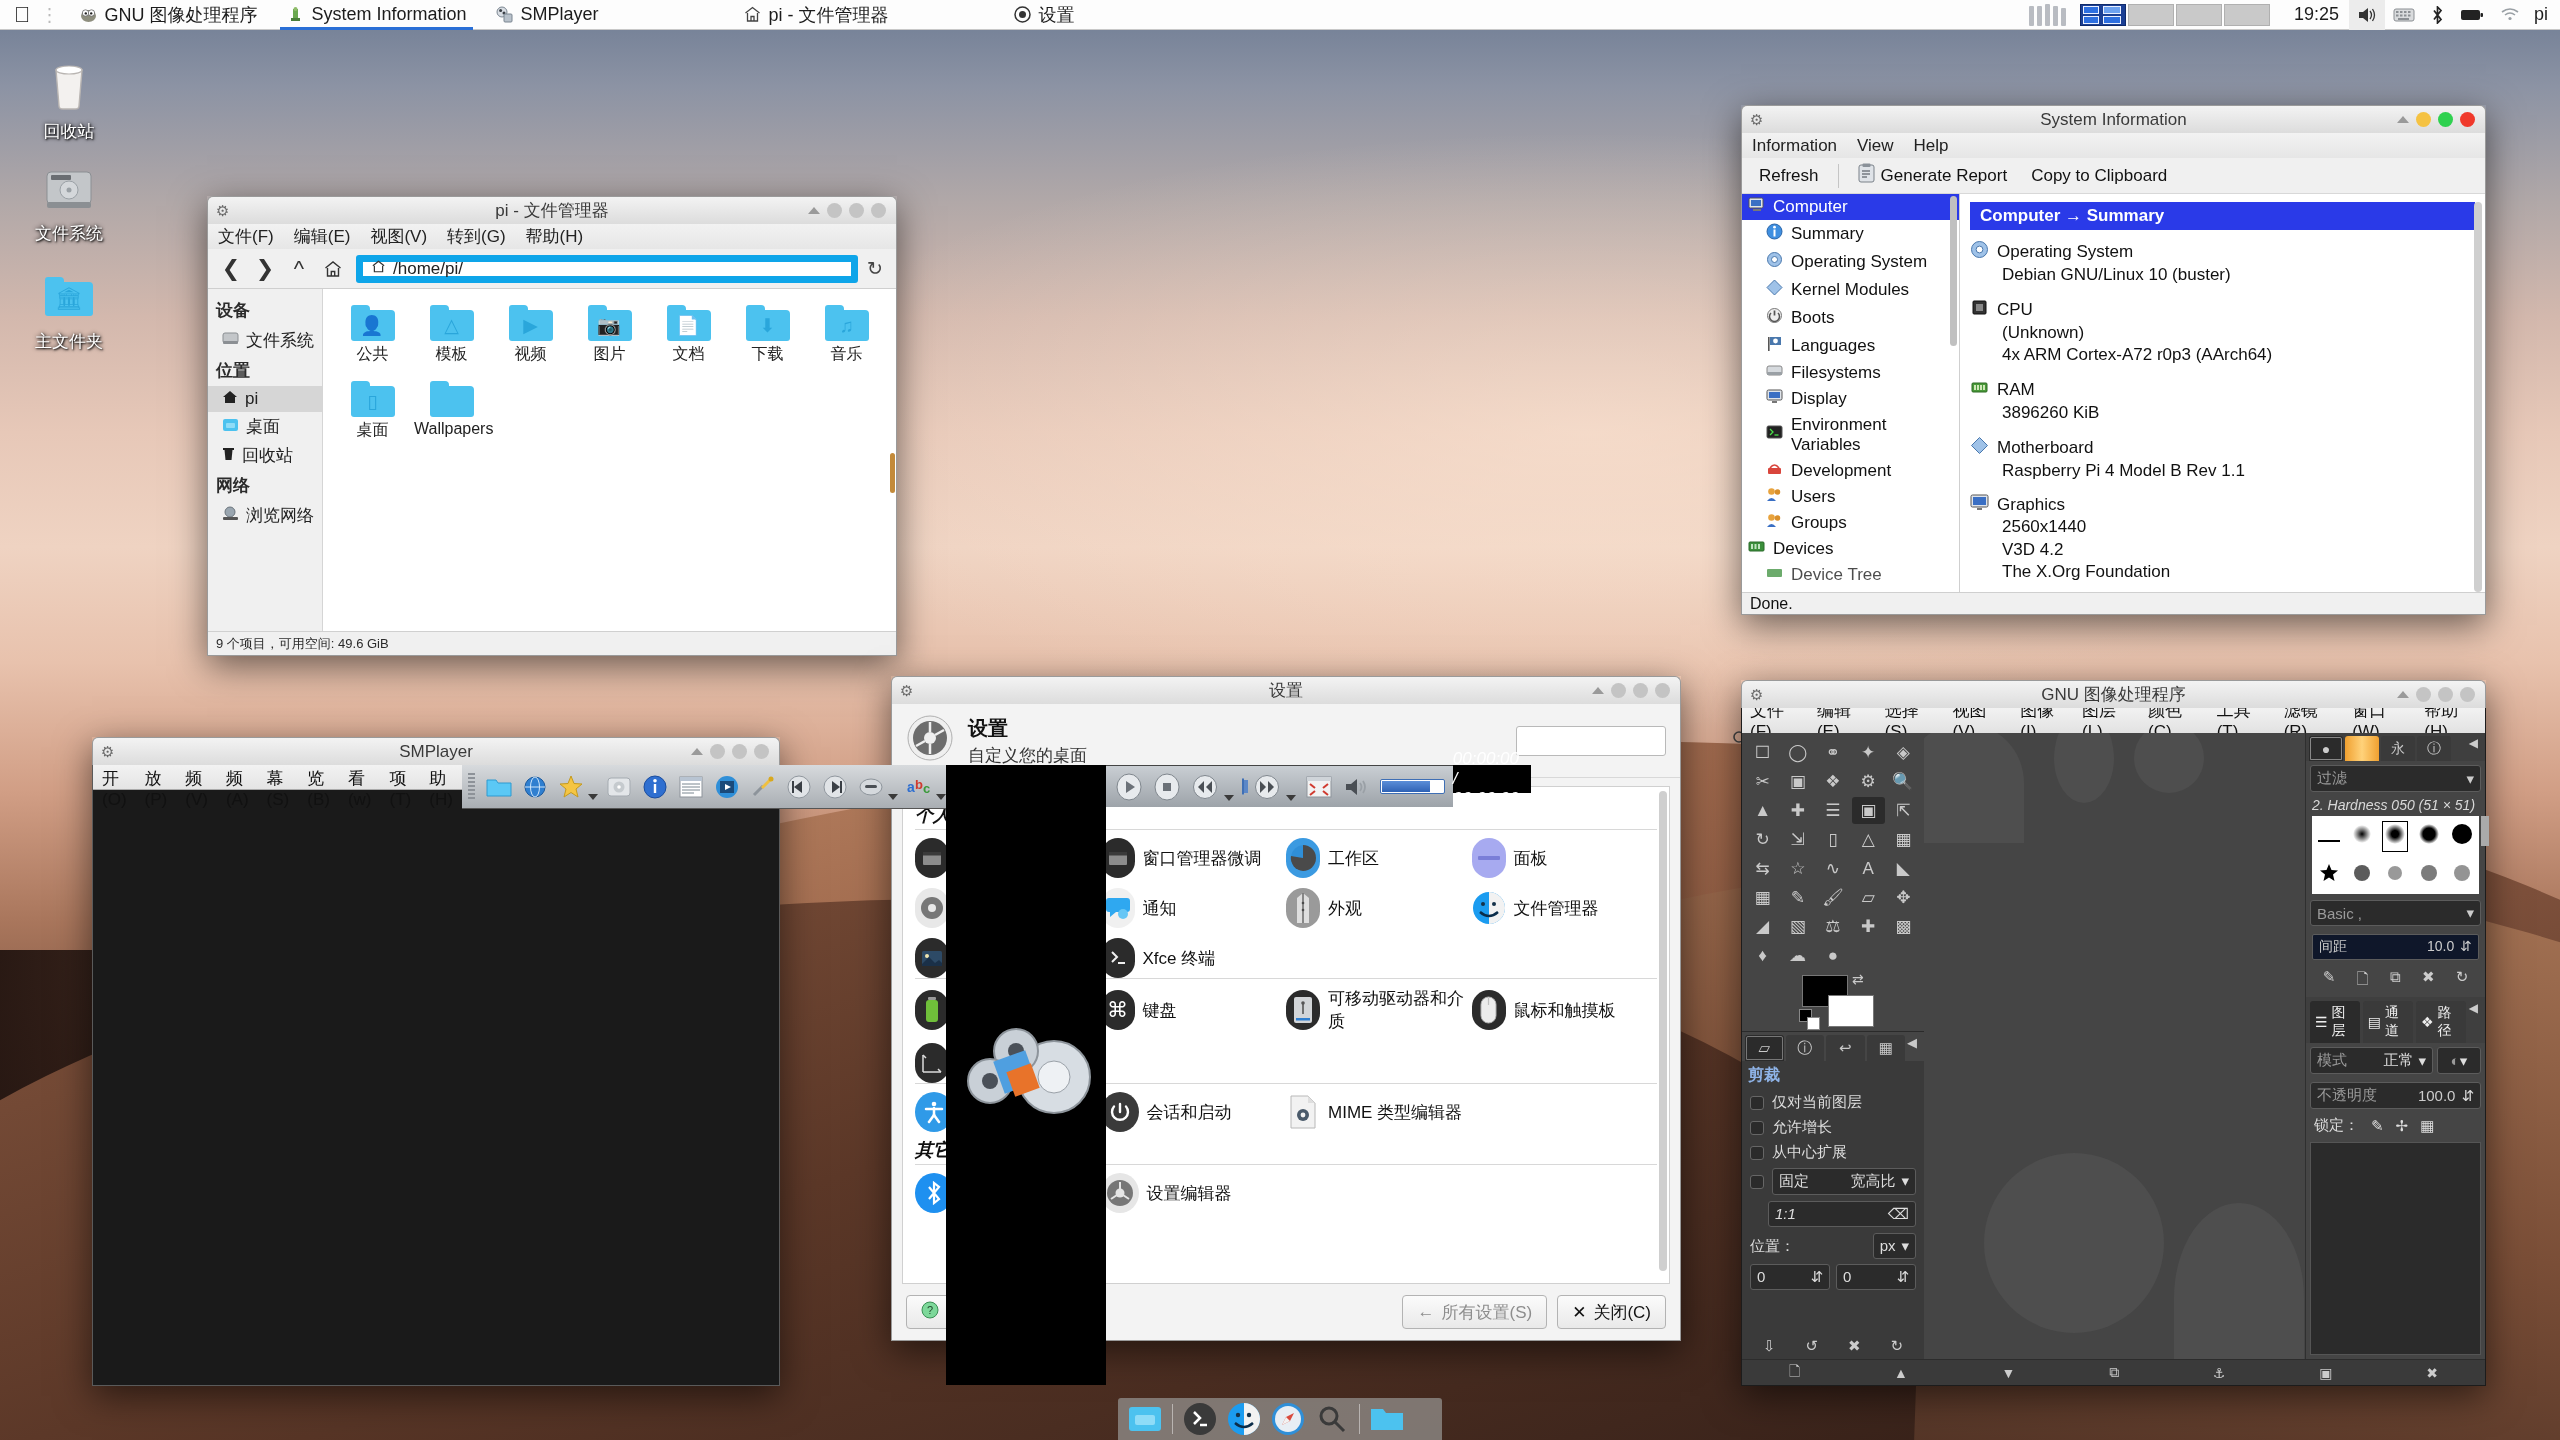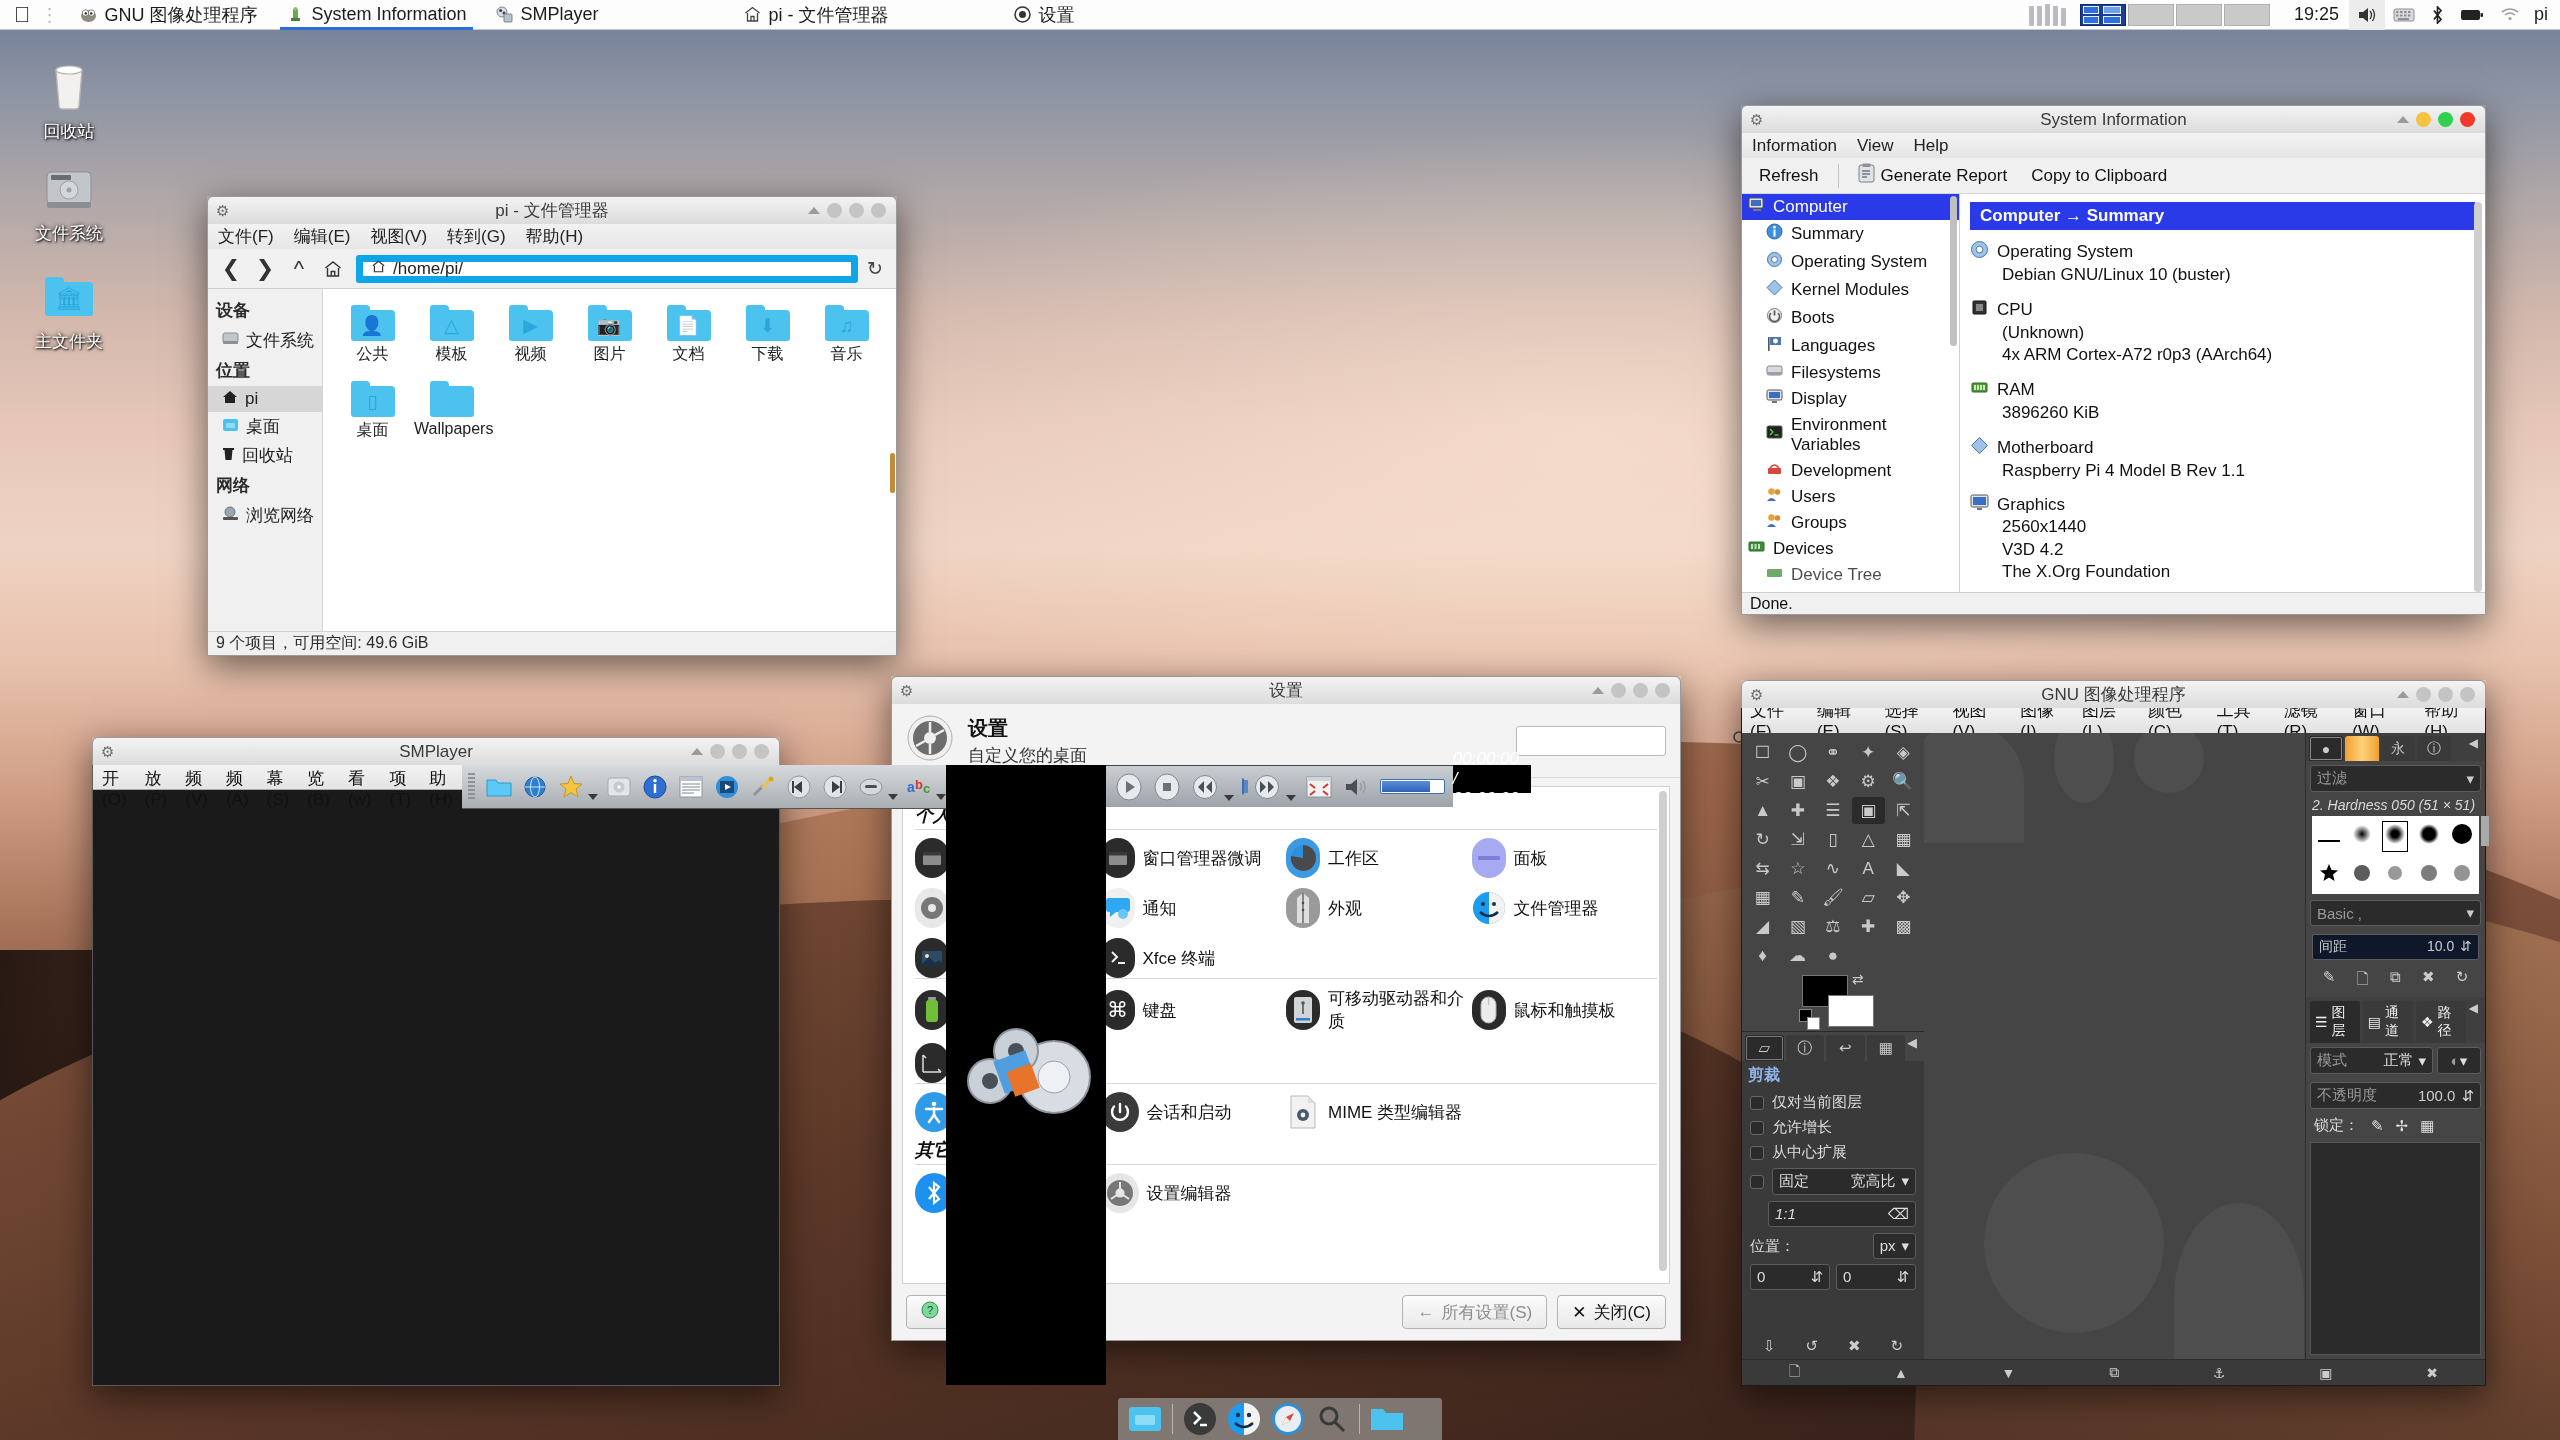--- a/index.html
+++ b/index.html
@@ -134,21 +134,21 @@
   }
   #fm-reload { width:26px;height:28px;display:flex;align-items:center;justify-content:center;color:#444;font-size:19px;}
   #fm-main { flex:1; display:flex; min-height:0;border-radius:19px;}
   #fm-side { width:115px; background:#f0f0f0; border-right:1px solid #d5d5d5; padding-top:6px; font-size:17px;}
   #fm-side .hdr { font-weight:bold; padding:4px 8px; color:#2b2b2b;}
   #fm-side .row { display:flex;align-items:center;gap:7px;padding:3px 8px 3px 14px;color:#222;}
   #fm-side .row.sel { background:#d6d6d6; }
   #fm-files { flex:1; background:#fff; padding:12px 10px; display:flex; flex-wrap:wrap; align-content:flex-start; position:relative;}
   .fitem { width:75px; text-align:center; margin: 4px 2px 12px; }
   .fitem .lbl { font-size:16px; color:#222; margin-top:3px;}
-  #fm-status { height:24px; border-top:1px solid #d0d0d0; background:#f0f0f0; display:flex; align-items:center; padding-left:8px; font-size:16px; color:#2b2b2b;}
+  #fm-status { height:24px; border-top:1px solid #d0d0d0; background:#f0f0f0; display:flex; align-items:center; padding-left:8px; font-size:13px; color:#2b2b2b;}
   #fm-scroll { position:absolute; right:0; top:0; width:7px; height:100%; }
   #fm-scroll i { position:absolute; right:1px; top:48%; width:5px; height:40px; background:#c38a3a; border-radius:3px;}
 
   
   .folder { width:44px;height:36px;position:relative;margin:0 auto;}
   .folder .tab { position:absolute;left:0;top:0;width:19px;height:7px;background:#4cc2ef;border-radius:3px 4px 0 0;}
   .folder .bd { position:absolute;left:0;top:5px;width:44px;height:31px;background:#4cc2ef;border-radius:2px 4px 3px 3px;}
   .folder .sym { position:absolute;left:0;top:5px;width:44px;height:31px;display:flex;align-items:center;justify-content:center;color:#2aa6db;font-size:19px;}
 
   

